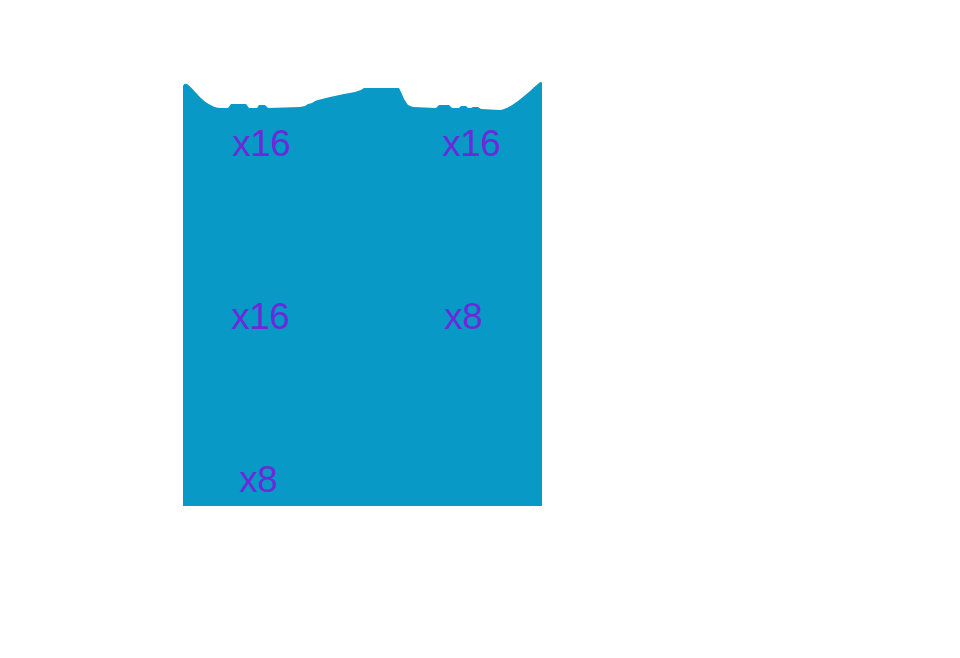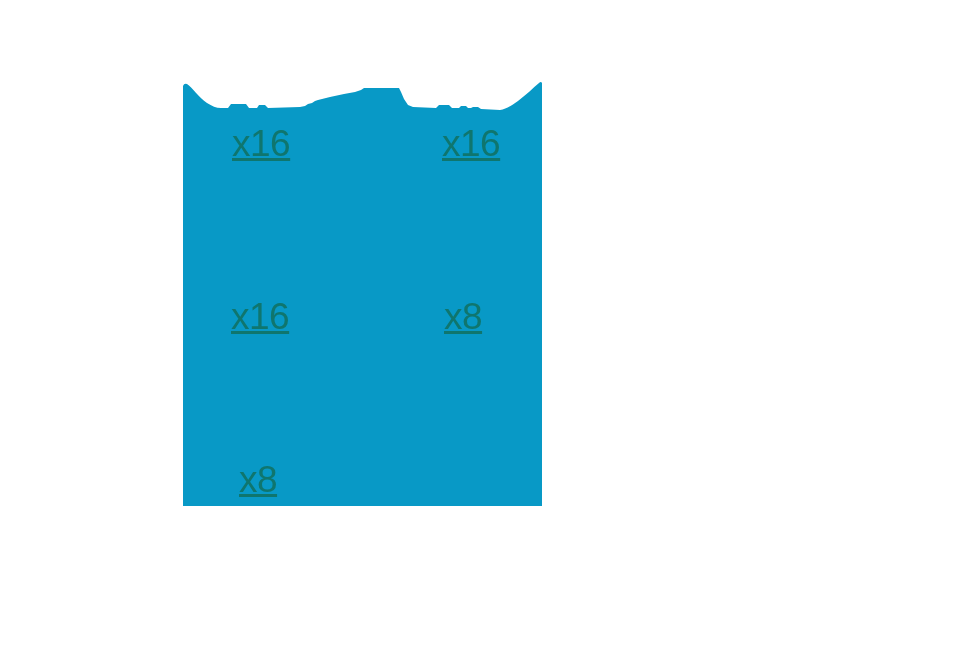--- a/index.html
+++ b/index.html
@@ -18,27 +18,26 @@
   .shape-layer {
     position: absolute;
     left: 0;
     top: 0;
     width: 960px;
     height: 658px;
     display: block;
   }
   .lbl {
     position: absolute;
-    color: #0f766e;
+    color: #6d28d9;
     font-size: 37px;
     line-height: 1;
     letter-spacing: -0.5px;
     white-space: nowrap;
     user-select: none;
-    text-decoration: underline;
   }
   .lbl-top-left    { left: 232px; top: 125px; }
   .lbl-top-right   { left: 442px; top: 125px; }
   .lbl-mid-left    { left: 231px; top: 298px; }
   .lbl-mid-right   { left: 444px; top: 298px; }
   .lbl-bottom-left { left: 239px; top: 461px; }
 </style>
 </head>
 <body>
 

